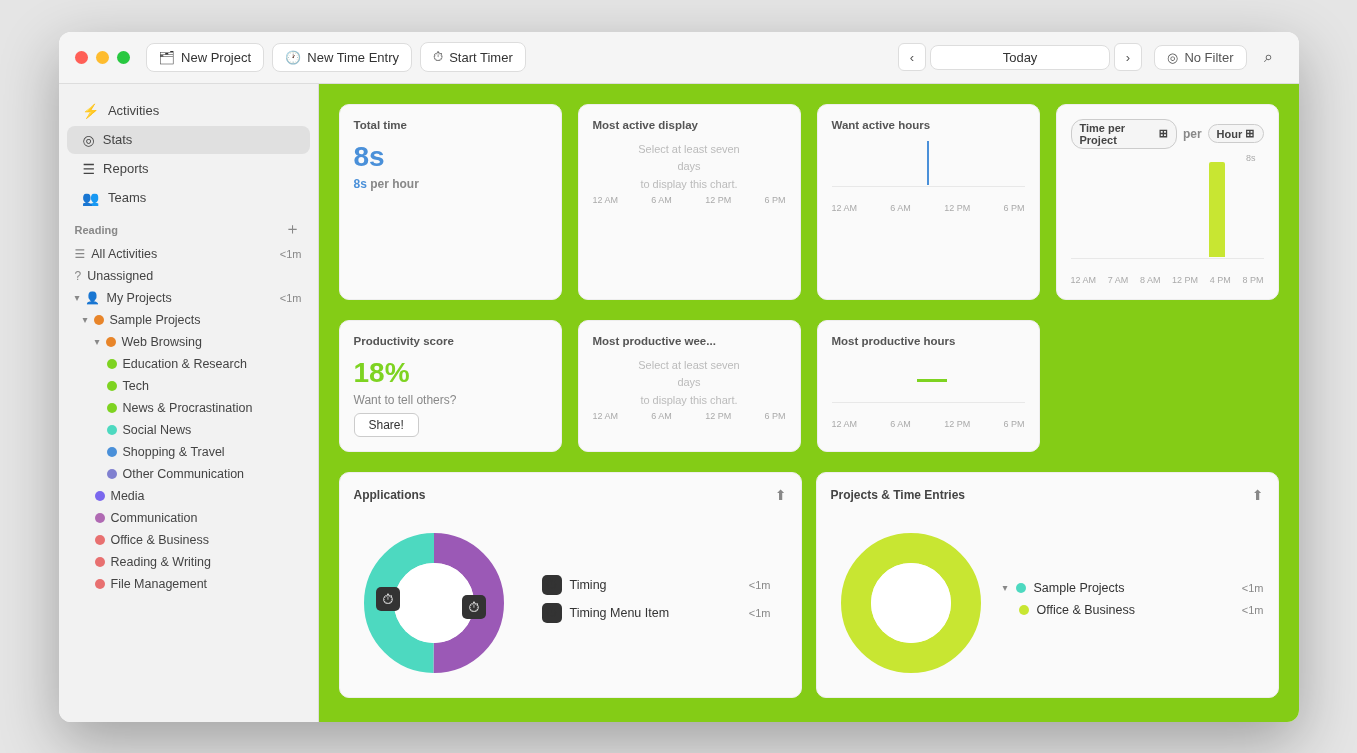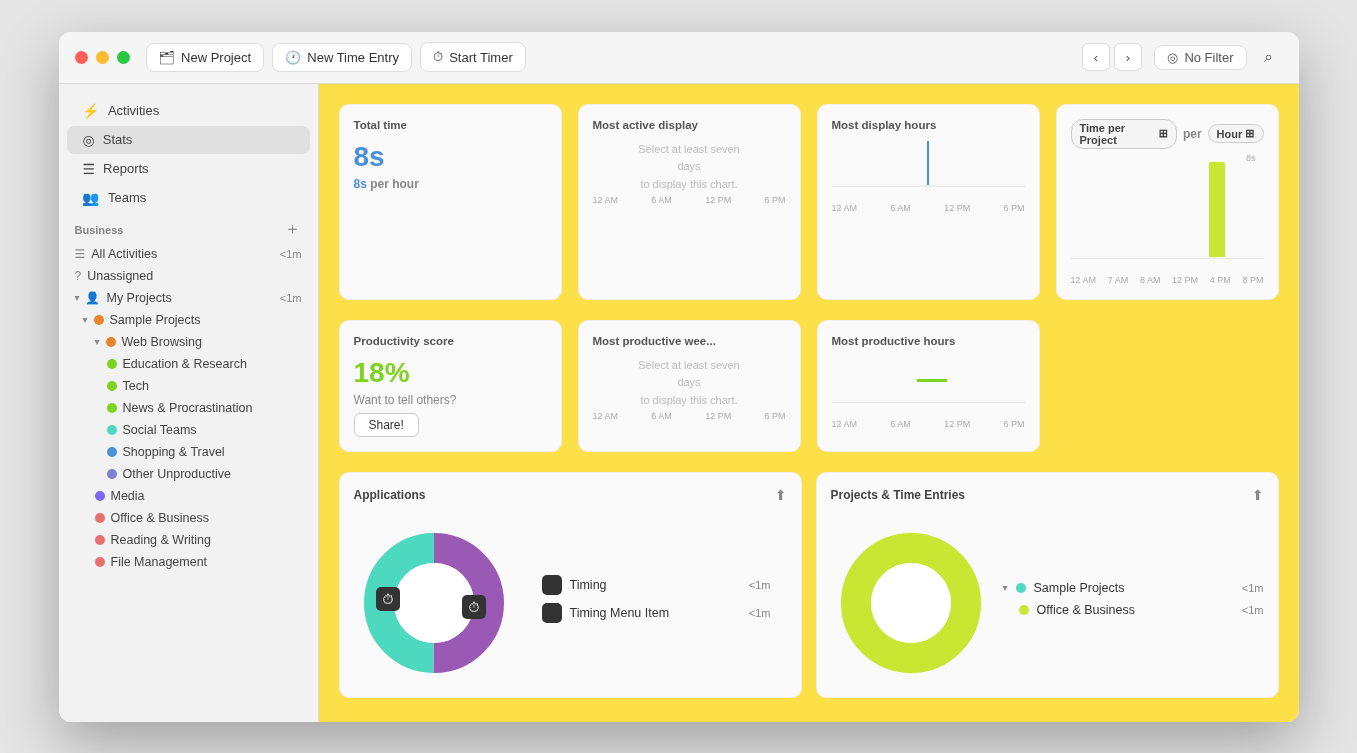--- a/index.html
+++ b/index.html
@@ -171,21 +171,21 @@
       margin-left: auto;
       font-size: 11px;
       color: #888;
     }
     .dot { width: 10px; height: 10px; border-radius: 50%; flex-shrink: 0; }
     .indent-1 { padding-left: 24px; }
     .indent-2 { padding-left: 36px; }
     .indent-3 { padding-left: 48px; }
     .content-area {
       flex: 1;
-      background: #fde047;
+      background: #84cc16;
       overflow-y: auto;
       padding: 20px;
     }
     .stats-grid {
       display: grid;
       grid-template-columns: 1fr 1fr 1fr 1fr;
       gap: 16px;
       margin-bottom: 20px;
     }
     .stat-card {
@@ -328,20 +328,21 @@
     <button class="toolbar-btn">
       <span>🕐</span>
       <span>New Time Entry</span>
     </button>
     <button class="toolbar-btn">
       <span>⏱</span>
       <span>Start Timer</span>
     </button>
     <div class="nav-section">
       <button class="nav-btn">‹</button>
+      <div class="date-display">Today</div>
       <button class="nav-btn">›</button>
     </div>
     <div class="filter-btn">
       <span>◎</span>
       <span>No Filter</span>
     </div>
     <button class="search-btn">
       <span>⌕</span>
     </button>
   </div>
@@ -361,21 +362,21 @@
       <div class="sidebar-nav-item">
         <span class="sidebar-nav-icon">☰</span>
         <span>Reports</span>
       </div>
       <div class="sidebar-nav-item">
         <span class="sidebar-nav-icon">👥</span>
         <span>Teams</span>
       </div>
 
       <div class="sidebar-section-header">
-        <span>Business</span>
+        <span>Reading</span>
         <button class="add-btn">＋</button>
       </div>
 
       <div class="sidebar-project-item">
         <span style="font-size:12px;color:#888;">☰</span>
         <span>All Activities</span>
         <span class="badge">&lt;1m</span>
       </div>
 
       <div class="sidebar-project-item">
@@ -409,33 +410,37 @@
       <div class="sidebar-project-item indent-3">
         <div class="dot" style="background:#7ed321;"></div>
         <span>Tech</span>
       </div>
       <div class="sidebar-project-item indent-3">
         <div class="dot" style="background:#7ed321;"></div>
         <span>News &amp; Procrastination</span>
       </div>
       <div class="sidebar-project-item indent-3">
         <div class="dot" style="background:#4dd9c0;"></div>
-        <span>Social Teams</span>
+        <span>Social News</span>
       </div>
       <div class="sidebar-project-item indent-3">
         <div class="dot" style="background:#4a90d9;"></div>
         <span>Shopping &amp; Travel</span>
       </div>
       <div class="sidebar-project-item indent-3">
         <div class="dot" style="background:#8080d0;"></div>
-        <span>Other Unproductive</span>
+        <span>Other Communication</span>
       </div>
       <div class="sidebar-project-item indent-2">
         <div class="dot" style="background:#7b68ee;"></div>
         <span>Media</span>
+      </div>
+      <div class="sidebar-project-item indent-2">
+        <div class="dot" style="background:#b06ab3;"></div>
+        <span>Communication</span>
       </div>
       <div class="sidebar-project-item indent-2">
         <div class="dot" style="background:#e87070;"></div>
         <span>Office &amp; Business</span>
       </div>
       <div class="sidebar-project-item indent-2">
         <div class="dot" style="background:#e87070;"></div>
         <span>Reading &amp; Writing</span>
       </div>
       <div class="sidebar-project-item indent-2">
@@ -461,21 +466,21 @@
           <div style="font-size:11px;color:#bbb;text-align:center;line-height:1.6;margin-top:8px;">Select at least seven<br>days<br>to display this chart.</div>
           <div class="chart-labels">
             <span>12 AM</span>
               <span>6 AM</span>
               <span>12 PM</span>
               <span>6 PM</span>
           </div>
         </div>
 
         <div class="stat-card">
-          <div class="stat-title">Most display hours</div>
+          <div class="stat-title">Want active hours</div>
           <div style="position:relative;height:60px;margin-top:4px;">
             <div style="position:absolute;left:50%;top:0;width:2px;height:44px;background:#4a90d9;transform:translateX(-50%);"></div>
             <div style="position:absolute;bottom:14px;left:0;right:0;height:1px;background:#e8e8e8;"></div>
           </div>
           <div class="chart-labels">
             <span>12 AM</span>
               <span>6 AM</span>
               <span>12 PM</span>
               <span>6 PM</span>
           </div>

